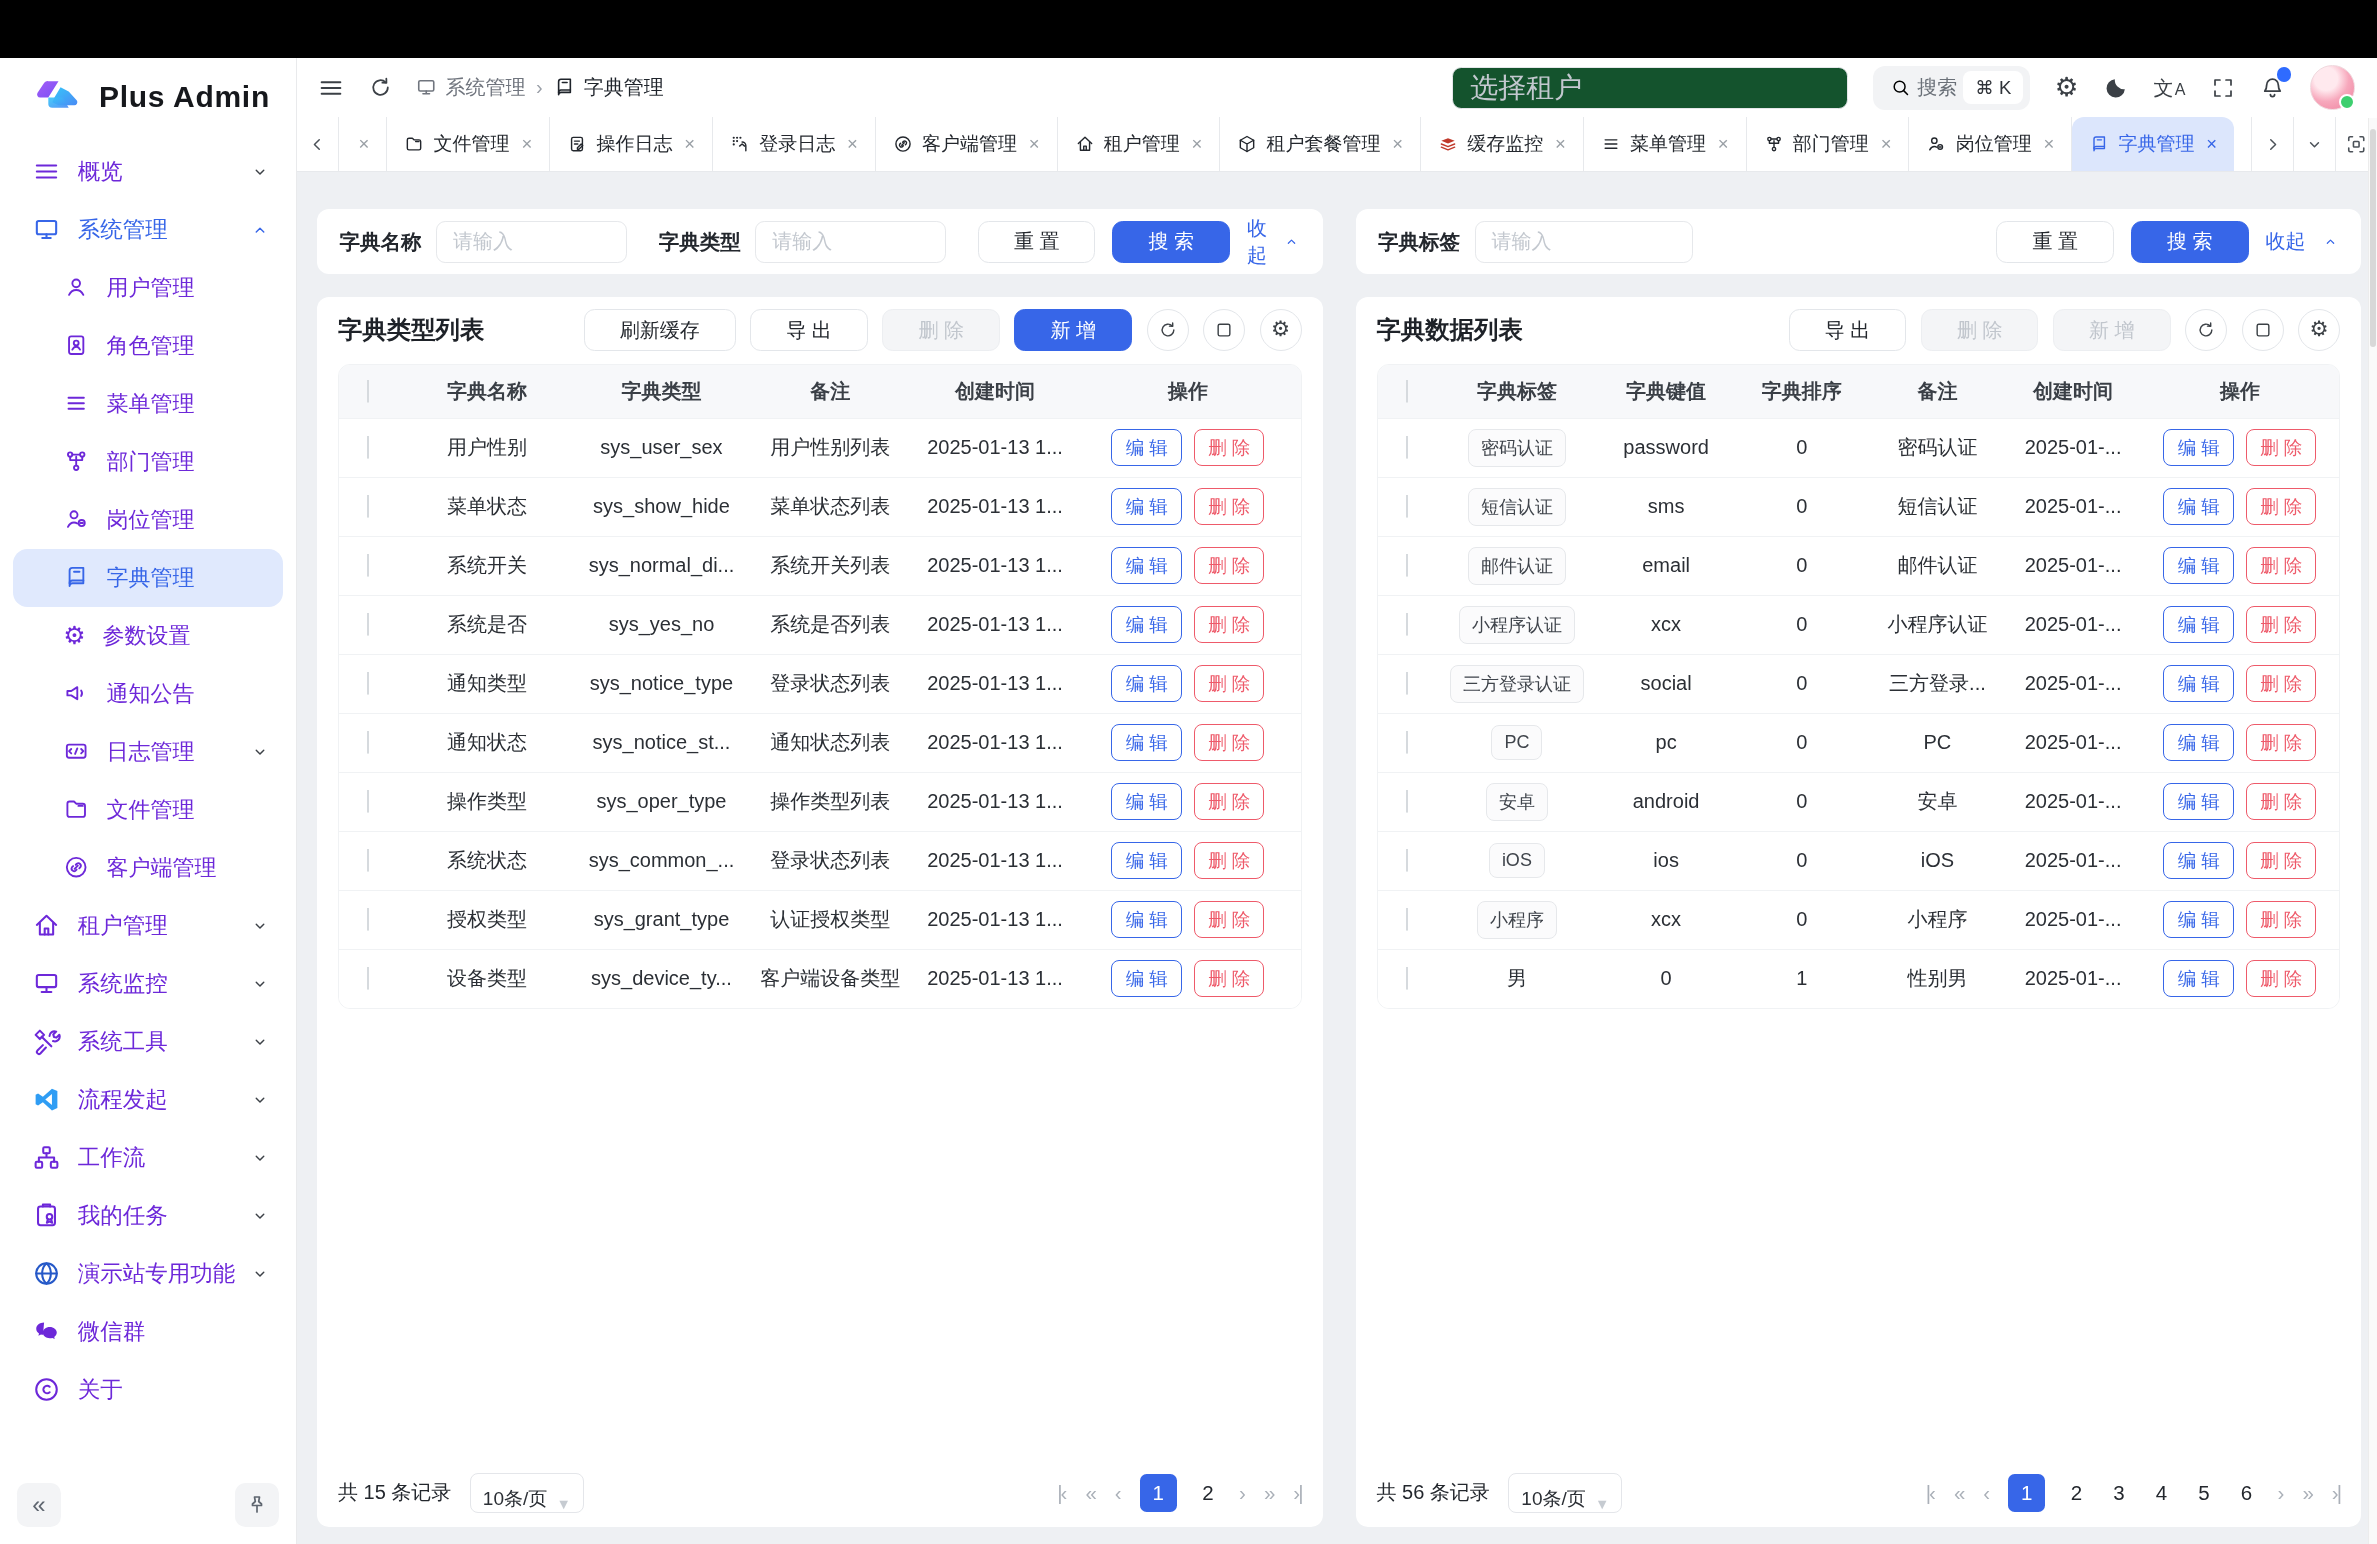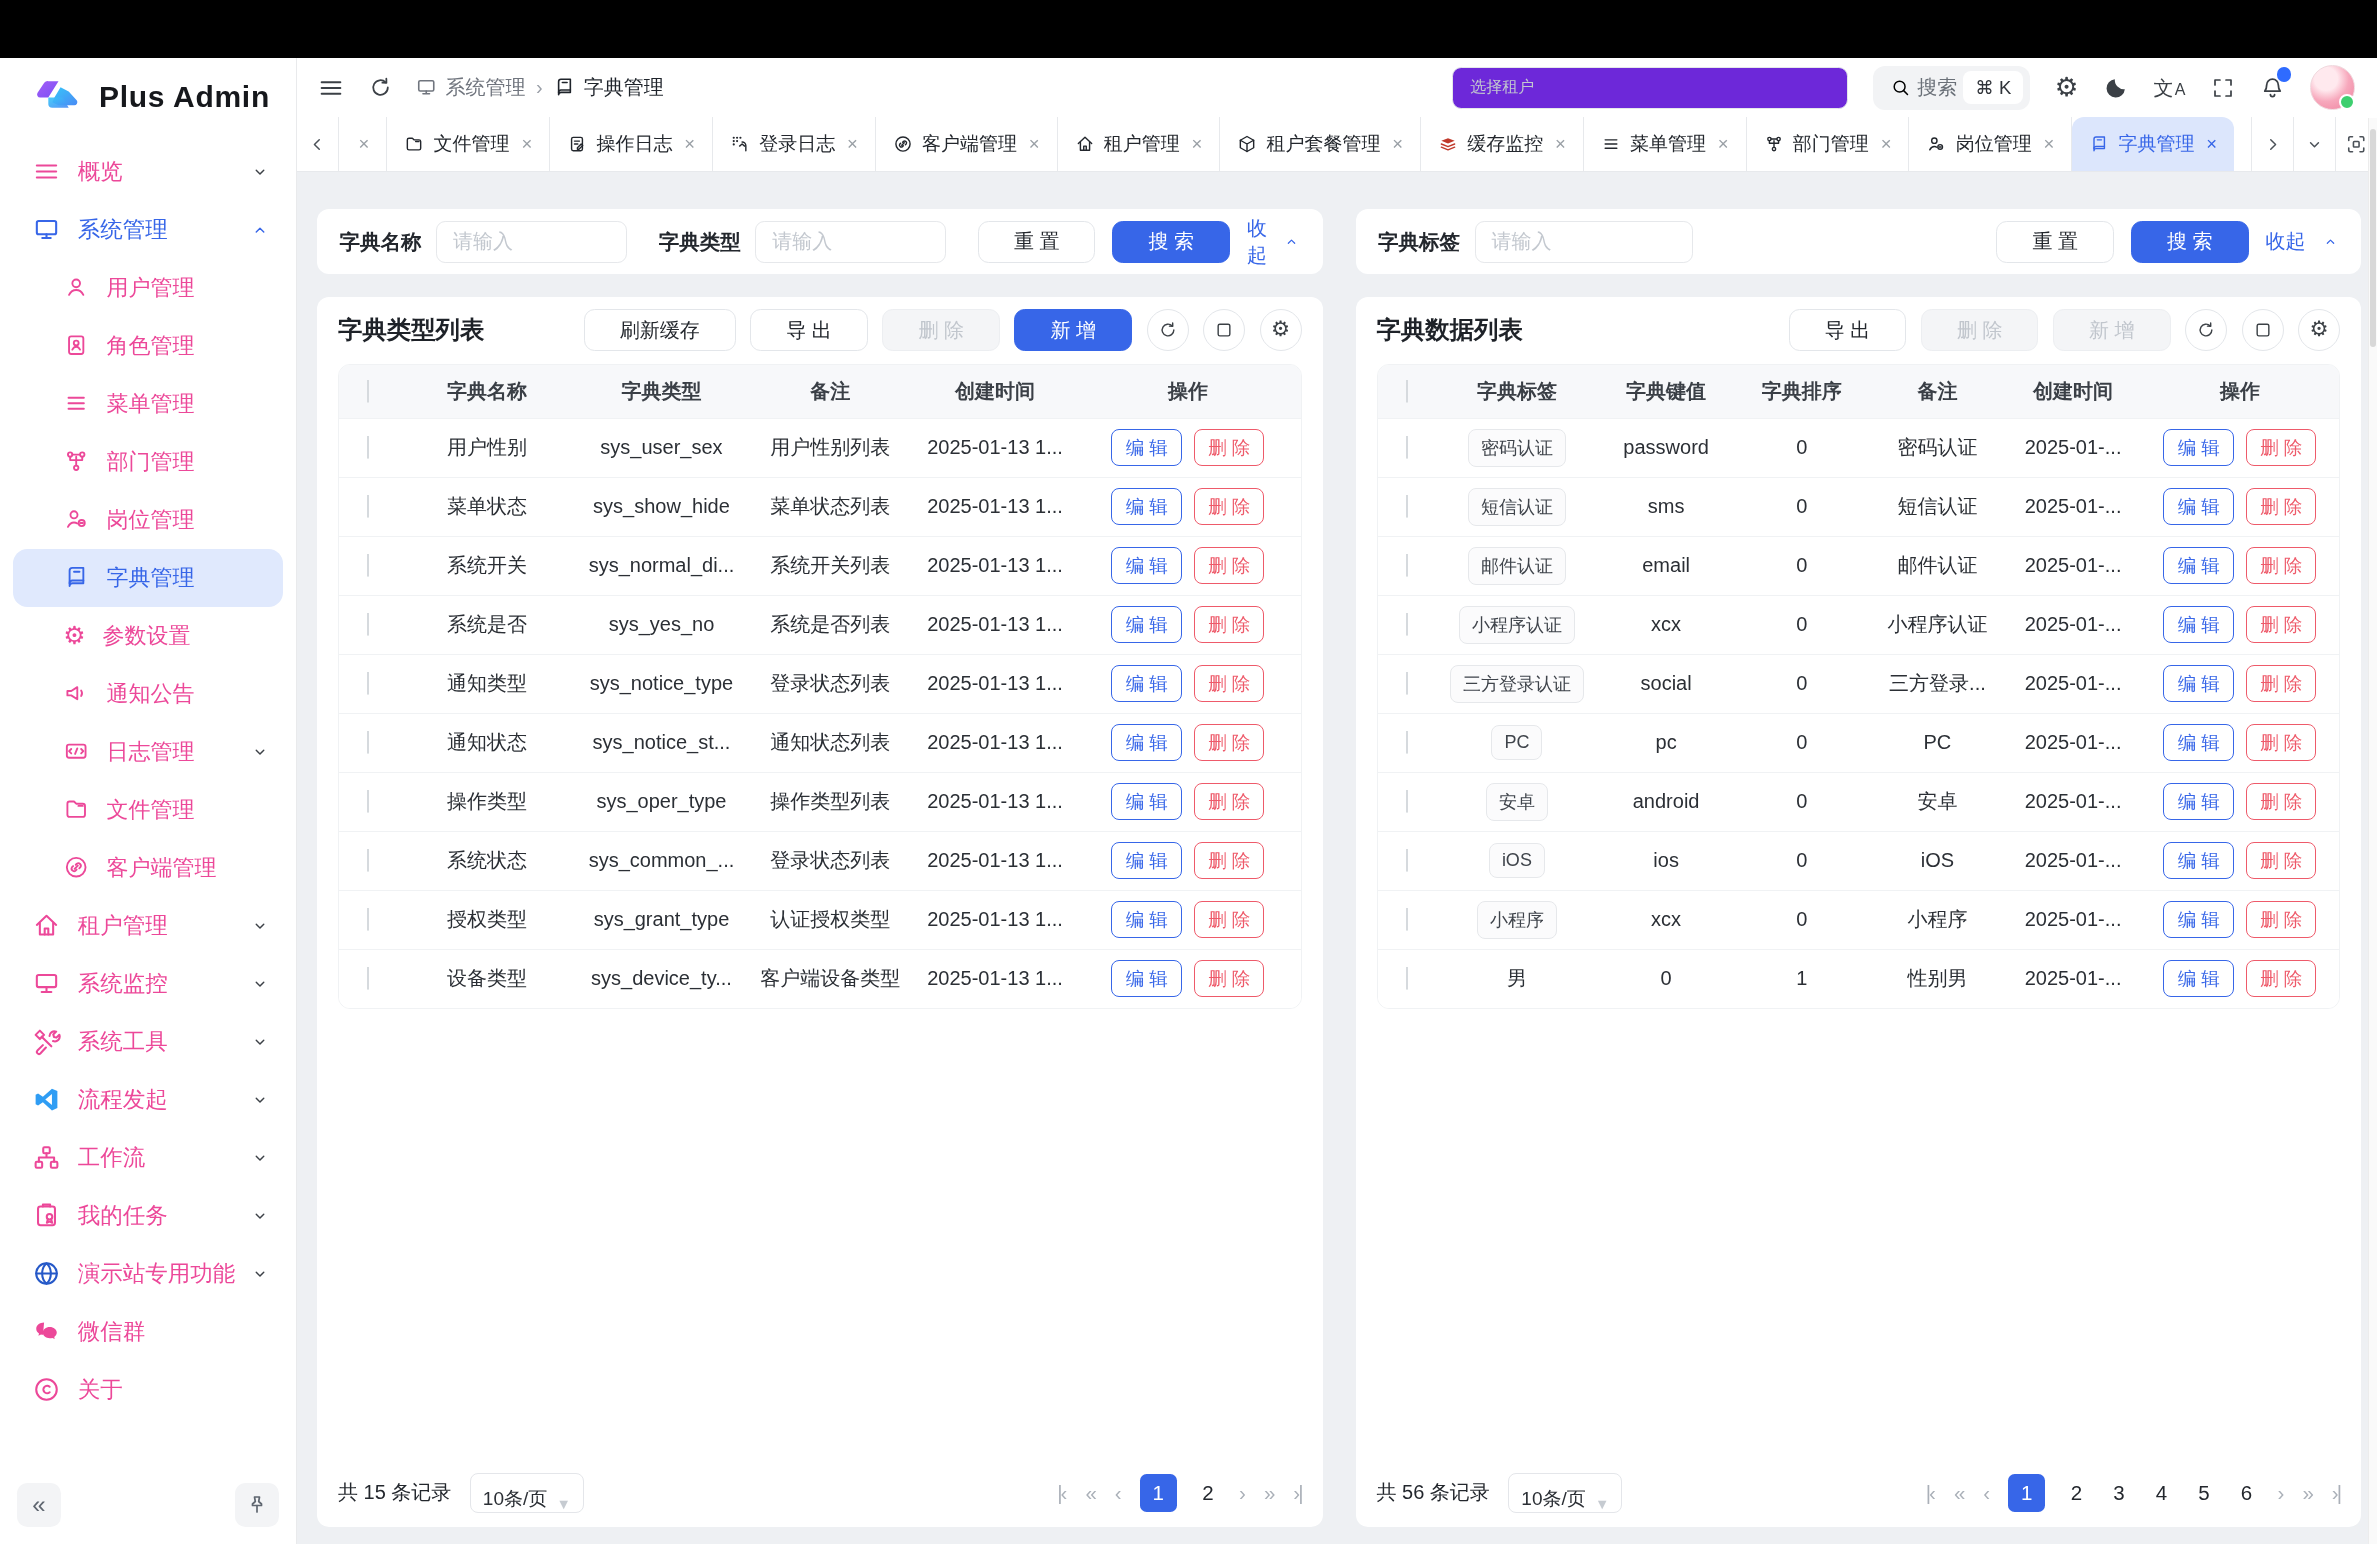--- a/index.html
+++ b/index.html
@@ -7,42 +7,42 @@
   body { font-family:"Liberation Sans","DejaVu Sans",sans-serif; }
   .screen { position:relative; width:2377px; height:1544px; background:#eef0f3; overflow:hidden; }
   .mac-bar { height:58px; background:#000; }
   .app { display:flex; height:1486px; }
 
   
   .sidebar { width:297px; background:#fff; border-right:1.3px solid #e9eaec; display:flex; flex-direction:column; flex-shrink:0; }
   .brand { height:78px; display:flex; align-items:center; padding-left:34px; gap:16px; }
   .brand-name { font-size:30px; font-weight:700; color:#16181c; letter-spacing:0.7px; }
   .side-menu { flex:1; padding:6.6px 13.2px 0 13.2px; overflow:hidden; }
-  .smi { height:58px; display:flex; align-items:center; border-radius:14.5px; padding-left:18.5px; padding-right:13.2px; color:#ec4899; font-size:22.5px; cursor:pointer; position:relative; }
+  .smi { height:58px; display:flex; align-items:center; border-radius:14.5px; padding-left:18.5px; padding-right:13.2px; color:#6d28d9; font-size:22.5px; cursor:pointer; position:relative; }
   .smi.lvl2 { padding-left:50px; font-size:22px; }
   .smi .ic { flex-shrink:0; }
   .smi .lbl { margin-left:17px; white-space:nowrap; overflow:hidden; }
   .smi .chev { margin-left:auto; color:#3c4147; }
   .smi.sel { color:var(--primary); }
   .smi.sel .chev { color:var(--primary); }
   .smi.active { background:var(--sidebar-active-bg); color:var(--primary); }
   .side-footer { height:69px; display:flex; align-items:center; justify-content:space-between; padding:0 17px 9.2px 17px; }
   .side-foot-btn { width:44px; height:44px; border:none; background:#f3f4f6; border-radius:10.6px; color:#5f6670; font-size:24px; display:flex; align-items:center; justify-content:center; cursor:pointer; }
 
   
   .main { flex:1; min-width:0; display:flex; flex-direction:column; background:#eef0f3; }
   .topbar { height:59px; background:#fff; display:flex; align-items:center; padding:0 22.5px 0 20px; gap:22.5px; }
   .tb-icon-btn { background:none; border:none; color:#3b4046; display:flex; align-items:center; justify-content:center; cursor:pointer; }
   .breadcrumb { display:flex; align-items:center; gap:10.6px; font-size:20px; }
   .crumb { display:flex; align-items:center; gap:8px; }
   .crumb.first { color:#70757e; }
   .crumb.last { color:#1f242b; }
   .crumb-sep { color:#9ba0a8; }
   .topbar-right { margin-left:auto; display:flex; align-items:center; gap:25px; }
-  .tenant-input { width:396px; height:42px; border:1.3px solid #e5e7ea; border-radius:9.2px; display:flex; align-items:center; padding:0 17px; font-size:16px; color:#c3c8cf; background:#6d28d9; }
+  .tenant-input { width:396px; height:42px; border:1.3px solid #e5e7ea; border-radius:9.2px; display:flex; align-items:center; padding:0 17px; font-size:28px; color:#c3c8cf; background:#14532d; }
   .search-pill { height:44px; background:#f2f3f5; border-radius:12px; display:flex; align-items:center; gap:6px; padding:0 6.6px 0 17px; cursor:pointer; }
   .search-pill .sp-label { font-size:20px; color:#6a7078; }
   .search-pill .kbd { background:#fff; border-radius:8px; height:33px; padding:0 12px; display:flex; align-items:center; font-size:18.5px; color:#30343a; }
   .bell-wrap { position:relative; }
   .dot-badge { position:absolute; top:-8px; right:-6.6px; width:14.5px; height:14.5px; border-radius:50%; background:var(--notif-dot); }
   .avatar { width:45px; height:45px; border-radius:50%; position:relative; flex-shrink:0; cursor:pointer;
             background:radial-gradient(circle at 35% 30%, #ffe9ee 0 28%, #f7a8bc 55%, #ee7f9d 100%); border:1.3px solid #f0d9de; }
   .avatar .status { position:absolute; right:-1.3px; bottom:-1.3px; width:16px; height:16px; border-radius:50%; background:var(--avatar-status); border:2.6px solid #fff; }
   .translate-glyph { font-size:20px; color:#3b4046; display:flex; align-items:flex-end; line-height:1; }
   .translate-glyph .ta { font-size:16px; margin-left:1.3px; }

